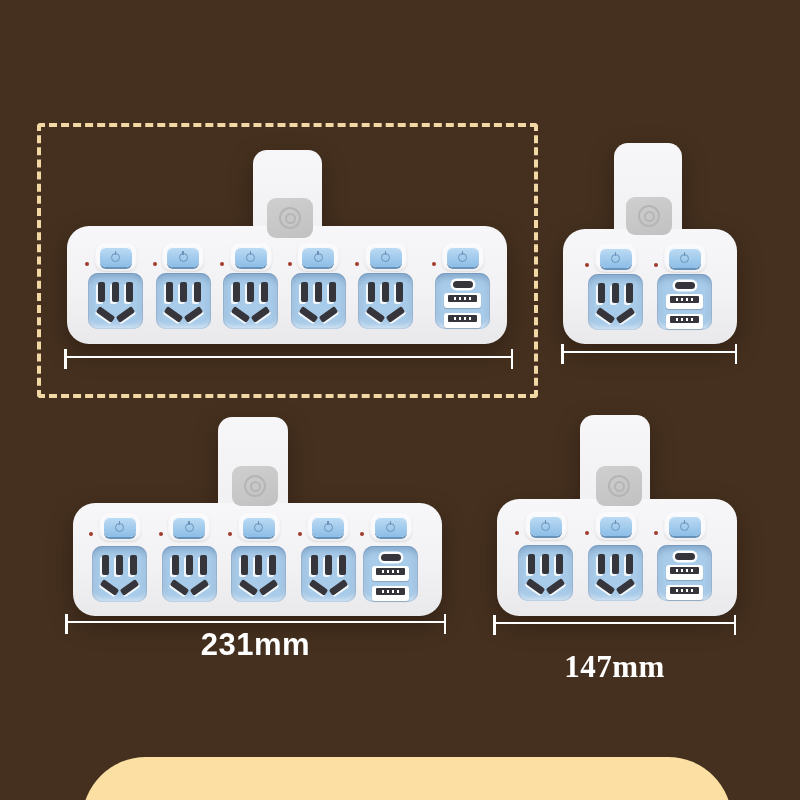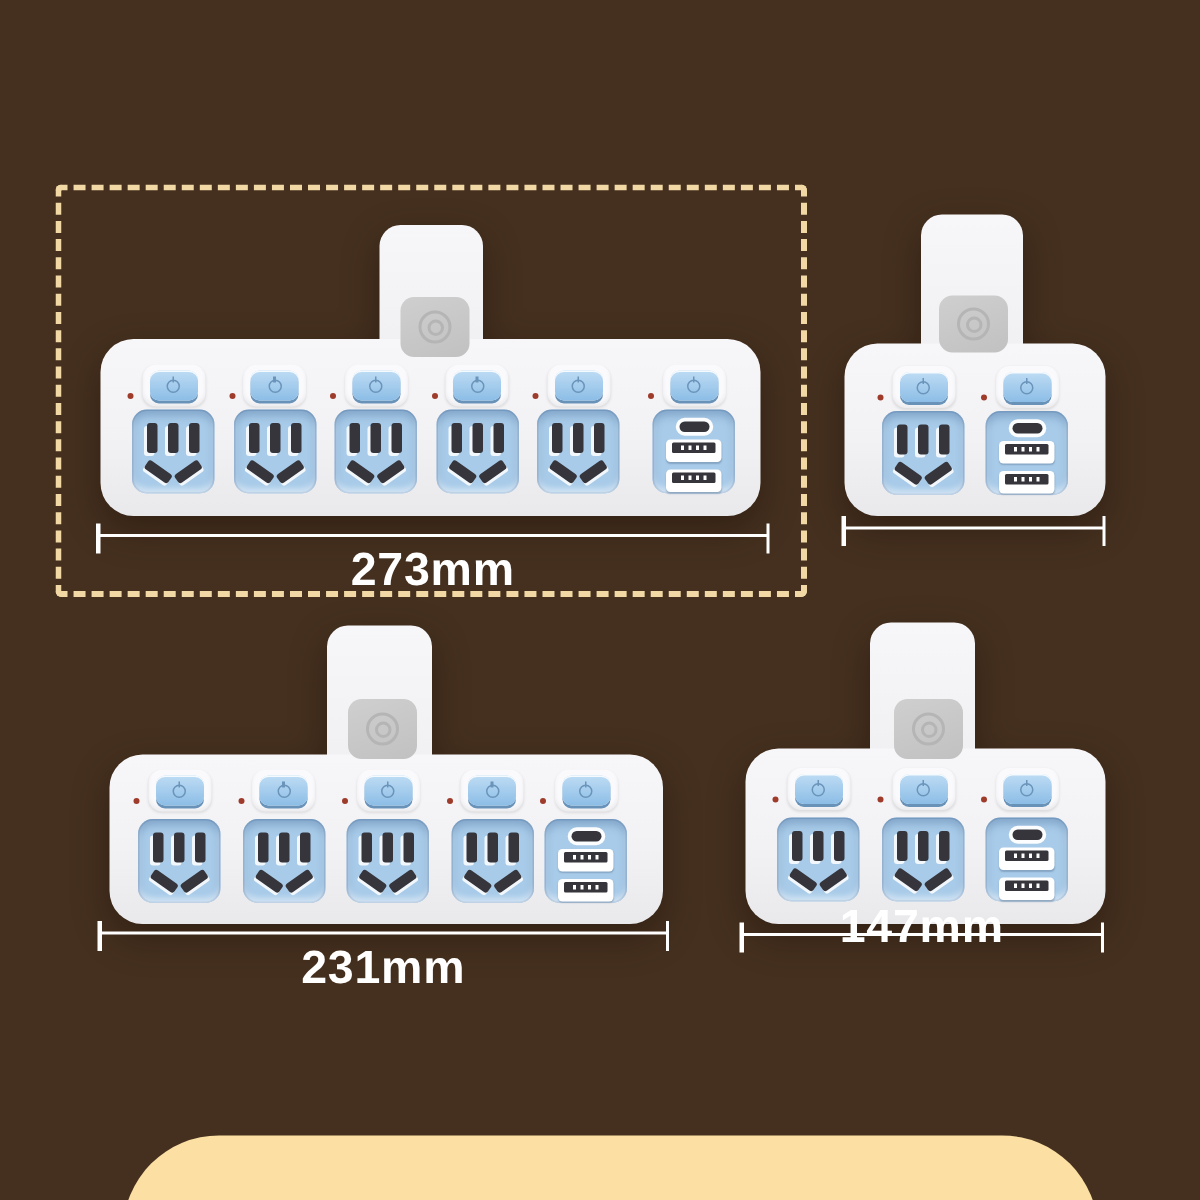--- a/index.html
+++ b/index.html
@@ -223,21 +223,20 @@
             </div>
           </div>
           <div class="plug-pad" style="left: 267px; top: 198px; width: 46px; height: 40px;">
             <div class="plug-ring"></div>
           </div>
         </div>
         <div class="dim-line" style="left: 65px; width: 447px; top: 356px;">
           <div class="dim-tick left"></div>
           <div class="dim-tick right"></div>
         </div>
-        <div class="size-label" style="left: 65px; top: 364px; width: 447px;">273mm</div>
       </div>
       <div class="product">
         <div class="device">
           <div class="tab" style="left: 614px; top: 143px; width: 68px; height: 96px;"></div>
           <div class="body" style="left: 563px; top: 229px; width: 174px; height: 115px;">
             <div class="col" style="left: 25px; top: 0px; height: 115px;">
               <div class="switch-well" style="top: 15px;">
                 <div class="switch">
                   <div class="power-icon"></div>
                 </div>
@@ -467,16 +466,16 @@
             </div>
           </div>
           <div class="plug-pad" style="left: 596px; top: 466px; width: 46px; height: 40px;">
             <div class="plug-ring"></div>
           </div>
         </div>
         <div class="dim-line" style="left: 494px; width: 241px; top: 622px;">
           <div class="dim-tick left"></div>
           <div class="dim-tick right"></div>
         </div>
-        <div class="size-label" style="left: 494px; top: 602px; width: 241px;">147mm</div>
+        <div class="size-label" style="left: 494px; top: 651px; width: 241px; font-family: Liberation Serif, serif;">147mm</div>
       </div>
     </div>
 </div>
 
 </body></html>

